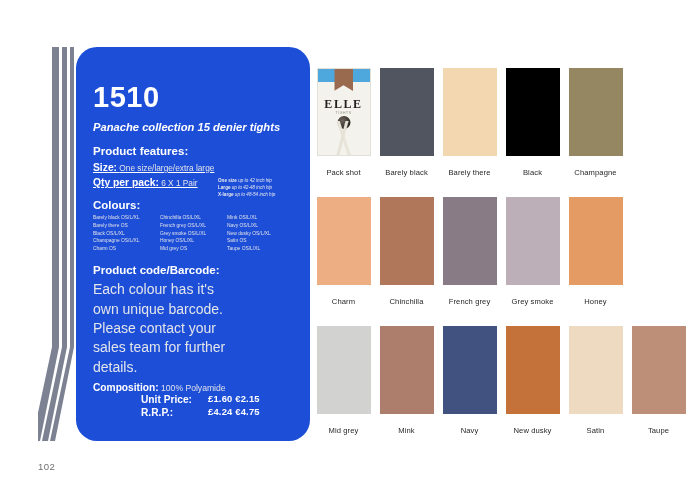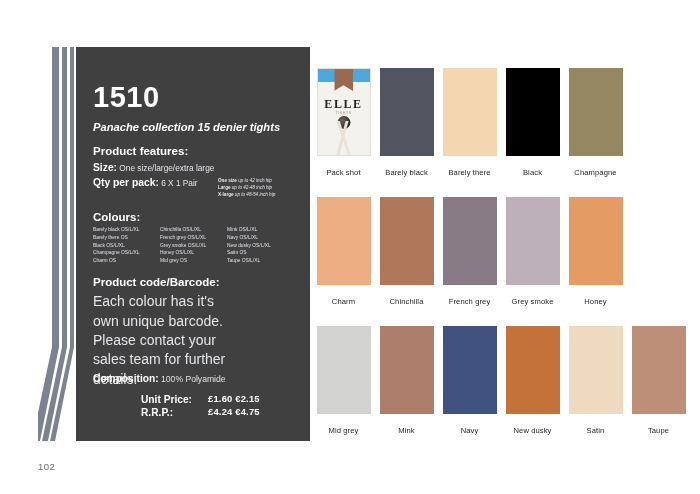--- a/index.html
+++ b/index.html
@@ -82,21 +82,22 @@
     line-height: 1.35;
   }
   .kv-line .lbl {
     font-weight: bold;
     font-size: 10.3px;
     color: #ffffff;
   }
 
   #size-block {
     position: relative;
-    margin-bottom: 21px;
+    margin-bottom: 9px;
+    text-decoration: underline;
   }
   #hip-guide {
     position: absolute;
     left: 125px;
     top: 16px;
     width: 105px;
     font-size: 4.6px;
     line-height: 1.55;
     font-style: italic;
     color: #e8eaef;
@@ -129,21 +130,20 @@
 
   #bottom-block {
     position: absolute;
     left: 17px;
     bottom: 21px;
     width: 205px;
   }
   #composition-line {
     font-size: 8.6px;
     color: #dfe2e8;
-    margin-bottom: 9px;
   }
   #composition-line .lbl {
     font-weight: bold;
     font-size: 10.2px;
     color: #ffffff;
   }
   .price-row {
     display: flex;
     font-size: 10.2px;
     font-weight: bold;
@@ -236,21 +236,21 @@
 <body style="background: rgb(255, 255, 255);">
 
 <div id="left-panel-wrap">
 
   <svg id="stripes" viewBox="0 0 40 394" preserveAspectRatio="none">
     <path d="M14 0 H21 V300 L2 394 H-6 L14 300 Z" fill="#7c8292"></path>
     <path d="M24 0 H29 V300 L10 394 H4 L24 300 Z" fill="#7c8292"></path>
     <path d="M32 0 H36 V300 L17 394 H12 L32 300 Z" fill="#7c8292"></path>
   </svg>
 
-  <div id="panel" style="background: #404040;">
+  <div id="panel" style="background: #1d4ed8; border-radius: 21px;">
 
     <div id="product-code">1510</div>
     <div id="collection-name">Panache collection 15 denier tights</div>
 
     <div class="sec-head">Product features:</div>
 
     <div id="size-block">
       <div class="kv-line">
         <span class="lbl">Size:</span>
         <span>One size/large/extra large</span>

